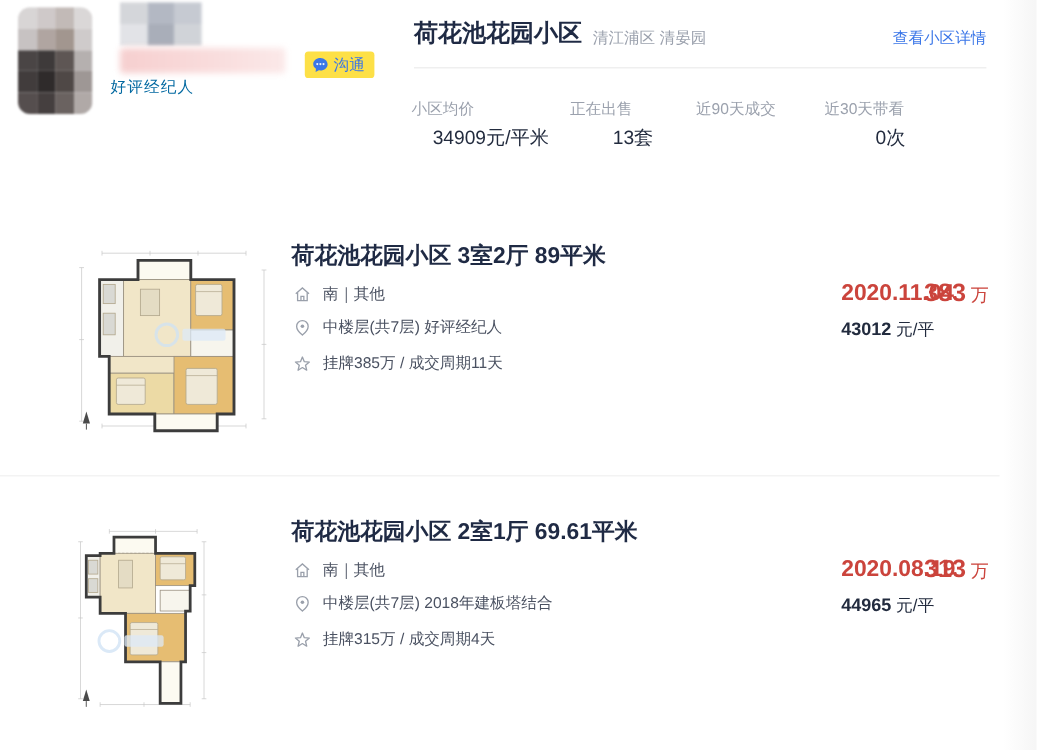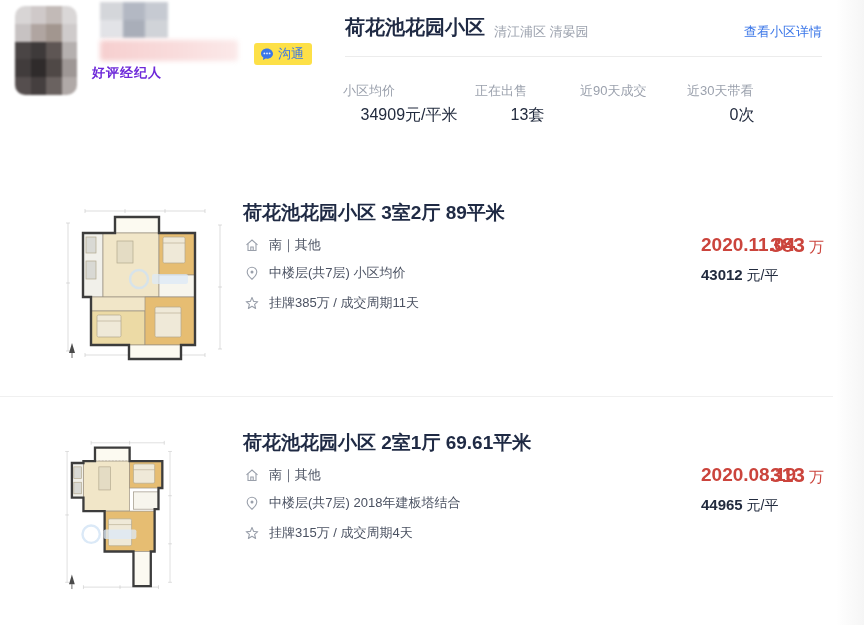--- a/index.html
+++ b/index.html
@@ -12,21 +12,21 @@
   
   .agent-photo { position:absolute; left:15px; top:6px; width:62px; height:89px;
     border-radius:10px; overflow:hidden; display:grid;
     grid-template-columns:repeat(4,1fr); grid-template-rows:repeat(5,1fr); filter:blur(1px); }
   .agent-photo i { display:block; }
   .name-mosaic { position:absolute; left:100px; top:2px; width:68px; height:36px;
     display:grid; grid-template-columns:repeat(3,1fr); grid-template-rows:repeat(2,1fr); filter:blur(1.5px); }
   .name-mosaic i { display:block; }
   .pink-bar { position:absolute; left:100px; top:40px; width:138px; height:21px;
     background:linear-gradient(90deg,#f6cfcf 0%,#f9dcdc 55%,#fbe9e9 100%); filter:blur(2.5px); border-radius:3px; }
-  .agent-badge { position:absolute; left:92px; top:64px; font-size:13px; color:#6d28d9; letter-spacing:1px;font-weight:bold; }
+  .agent-badge { position:absolute; left:92px; top:64px; font-size:13px; color:#0369a1; letter-spacing:1px; }
   .chat-btn { position:absolute; left:254px; top:43px; height:22px; padding:0 8px 0 6px;
     background:#fde047; border:none; border-radius:3px; color:#3a76e8; font-size:13px;
     display:flex; align-items:center; gap:4px; cursor:pointer; font-family:inherit; }
   .chat-btn svg { display:block; }
 
   
   .community-name { position:absolute; left:345px; top:14px; font-size:20px; font-weight:700; color:#1f2a44; }
   .community-loc  { position:absolute; left:494px; top:23px; font-size:13px; color:#9ba1ad; }
   .community-link { position:absolute; left:712px; top:23px; width:110px; text-align:right;
     font-size:13px; color:#3a76e8; text-decoration:none; cursor:pointer; }
@@ -192,21 +192,21 @@
           <path d="M3 5.8 V12.5 H11 V5.8"></path>
           <path d="M5.8 12.5 V9 H8.2 V12.5"></path>
       </svg>
       <span class="txt">南｜其他</span>
     </div>
     <div class="drow r2">
       <svg width="14" height="14" viewBox="0 0 14 14" fill="none" stroke="#9aa0ab" stroke-width="1.1">
         <path d="M7 1.2 C4.3 1.2 2.2 3.3 2.2 6 C2.2 9.3 7 13.2 7 13.2 C7 13.2 11.8 9.3 11.8 6 C11.8 3.3 9.7 1.2 7 1.2 Z"></path>
         <circle cx="7" cy="5.9" r="1.5" fill="#9aa0ab" stroke="none"></circle>
       </svg>
-      <span class="txt">中楼层(共7层) 小区均价</span>
+      <span class="txt">中楼层(共7层) 好评经纪人</span>
     </div>
     <div class="drow r3">
       <svg width="14" height="14" viewBox="0 0 14 14" fill="none" stroke="#9aa0ab" stroke-width="1.1" stroke-linejoin="round">
         <path d="M7 1.5 L8.6 5.4 L12.8 5.7 L9.6 8.4 L10.6 12.5 L7 10.3 L3.4 12.5 L4.4 8.4 L1.2 5.7 L5.4 5.4 Z"></path>
       </svg>
       <span class="txt">挂牌385万 / 成交周期11天</span>
     </div>
 
     <div class="deal-date">2020.11.04</div>
     <div class="unit-price"><b>43012</b><span> 元/平</span></div>

